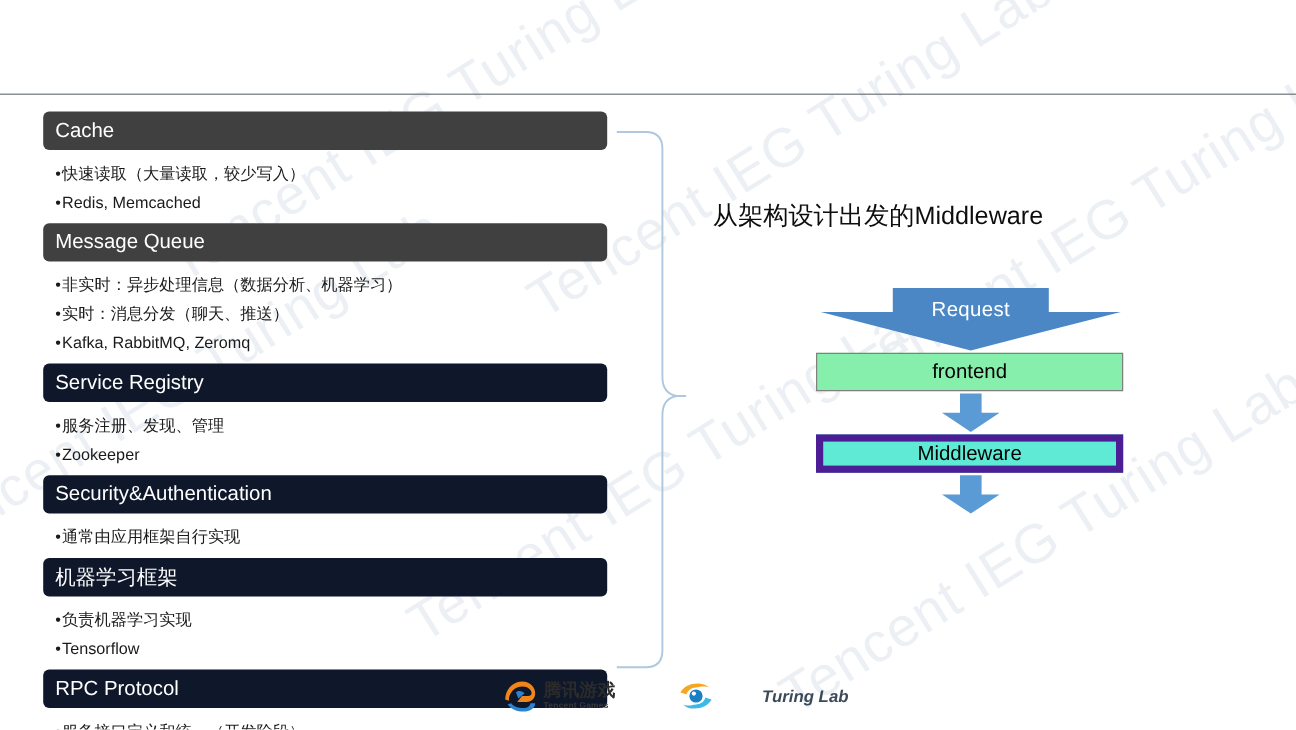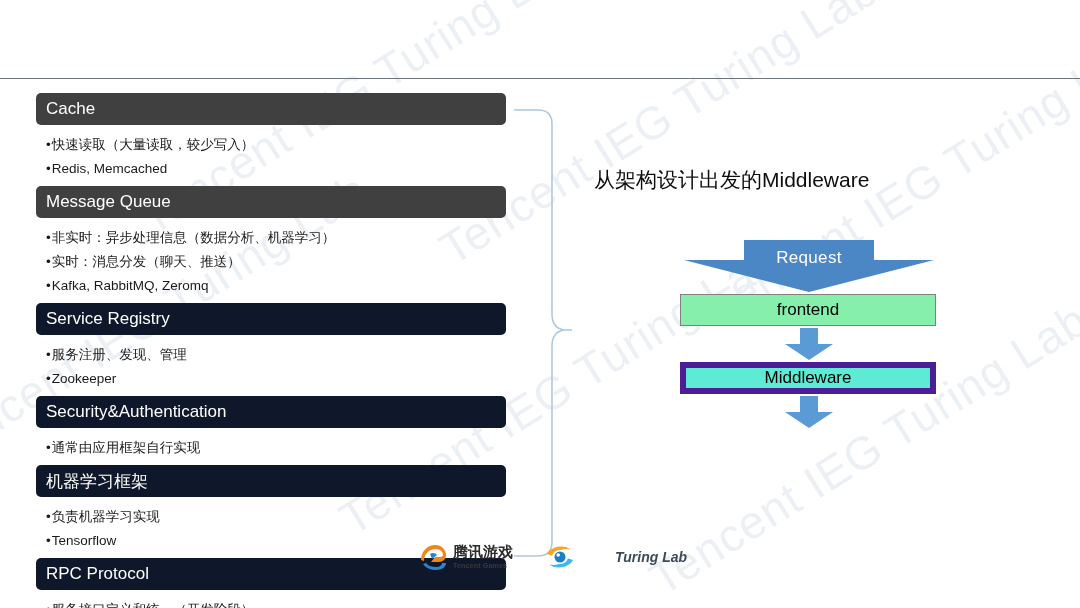--- a/index.html
+++ b/index.html
@@ -132,24 +132,24 @@
     border:6px solid #4c1d95;
   }
   .mini-arrow{
     width:258px;height:36px;
     display:flex;align-items:center;justify-content:center;
   }
 
   
   .logos{
     position:absolute;
-    left:418px;top:542px;
+    left:418px;top:565px;
     display:flex;
     align-items:center;
-    gap:32px;
+    gap:52px;
     z-index:20;
   }
   .logo{display:flex;align-items:center;gap:5px;}
   .logo-mark{width:30px;height:30px;position:relative;}
   .tg-text{display:flex;flex-direction:column;line-height:1;}
   .tg-cn{
     font-size:15px;font-weight:bold;color:#2b2b2b;
     font-family:"DejaVu Sans",sans-serif;letter-spacing:0px;
   }
   .tg-en{font-size:7px;font-weight:bold;color:#3a3a3a;letter-spacing:0.2px;margin-top:2px;}

